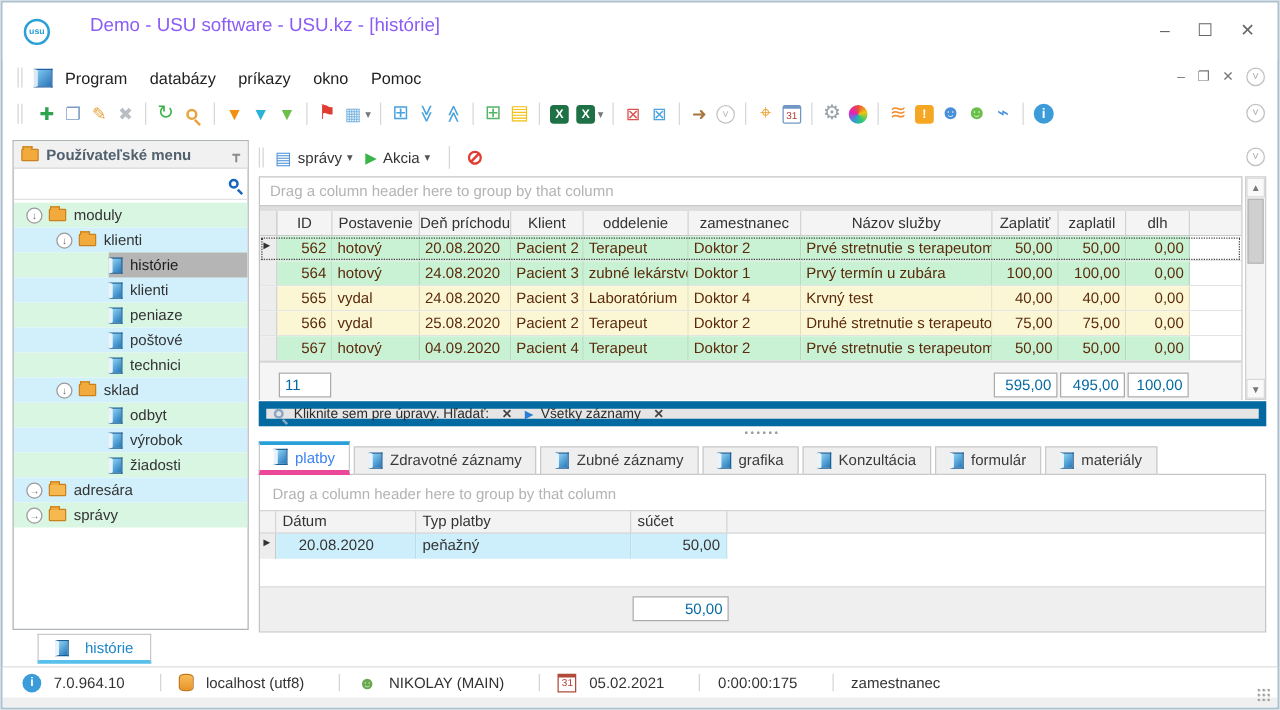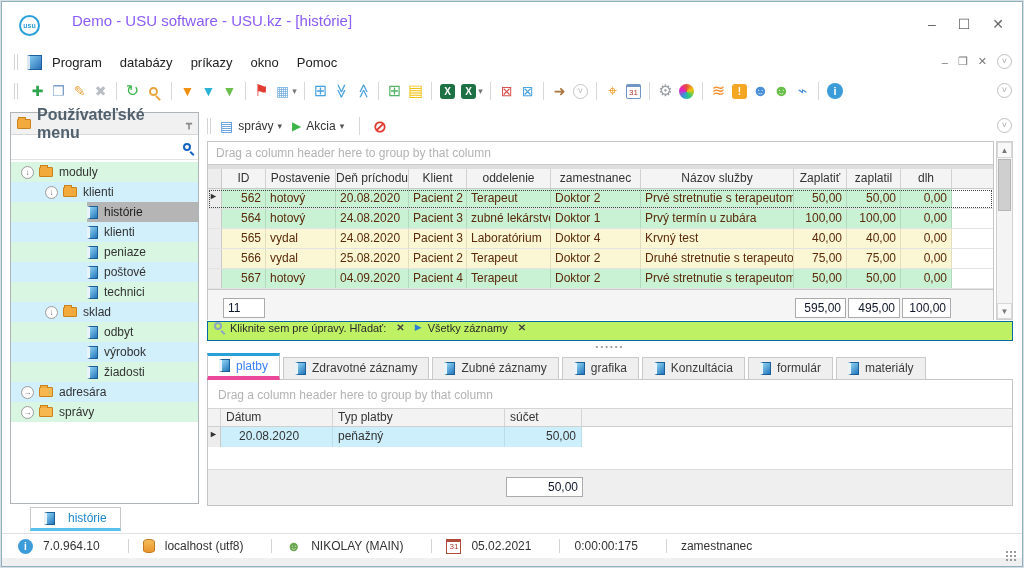--- a/index.html
+++ b/index.html
@@ -50,21 +50,21 @@
   .tb-mag::after { content:""; position:absolute; width:2px; height:6px; background:var(--c,#888);
                    left:6px; top:6px; transform:rotate(-45deg); }
   .toolbar-overflow { position:absolute; right:10px; top:7px; }
 
   
   .sidebar { position:absolute; left:8px; top:110px; width:189px; height:392px; background:#fff; border:1px solid #aeb4b8; }
   .sb-header { height:22px; background:#f1f1f1; border-bottom:1px solid #d9d9d9; display:flex; align-items:center; padding:0 6px; }
   .folder { width:14px; height:10px; background:#f3aa3c; border:1px solid #c9821e; border-radius:1px; position:relative; margin-right:6px; flex:none; }
   .folder::before { content:""; position:absolute; top:-3px; left:0; width:6px; height:2px; background:#f3aa3c; border:1px solid #c9821e; border-bottom:none; }
   .folder.closed { background:#f6b84f; }
-  .sb-title { font-size:16px; font-weight:bold; color:#51616d; flex:1; }
+  .sb-title { font-size:12px; font-weight:bold; color:#51616d; flex:1; }
   .pin-ico { color:#8a8a8a; font-size:10px; }
   .sb-search { height:25px; border-bottom:1px solid #e2e2e2; display:flex; align-items:center; padding:0 7px; }
   .sb-search input { flex:1; border:none; outline:none; font-size:12px; font-family:inherit; }
   .mag { width:8px; height:8px; border:2px solid var(--c,#1565c0); border-radius:50%; position:relative; display:inline-block; flex:none; }
   .mag::after { content:""; position:absolute; width:2px; height:5px; background:var(--c,#1565c0); left:6px; top:6px; transform:rotate(-45deg); }
   .tree { position:absolute; top:49px; left:0; right:0; bottom:0; overflow:hidden; }
   .trow { height:20px; display:flex; align-items:center; font-size:12px; color:#333; }
   .trow.green { background:#d9f6e2; }
   .trow.blue  { background:#d2f0fb; }
   .texp { width:13px; height:13px; border:1px solid #9a9a9a; border-radius:50%; font-size:8px; line-height:11px;
@@ -93,32 +93,32 @@
   .ghead .gc { font-size:12px; color:#333; padding:2px 4px; border-right:1px solid #d2d2d2; overflow:hidden; white-space:nowrap; display:flex; align-items:center;flex-direction:column; }
   .sort { font-size:8px; color:#888; margin-left:auto; }
   .grow { height:20px; border-bottom:1px solid #e3e3e3; }
   .grow .gc { font-size:12px; color:#5a2a0a; padding:2px 4px; border-right:1px solid rgba(0,0,0,0.10); overflow:hidden; white-space:nowrap; }
   .grow.green .gc { background:#c9f2d4; }
   .grow.yellow .gc { background:#fbf7d5; }
   .grow .gc.ind, .ghead .gc.ind { background:#ededed; border-right:1px solid #c9c9c9; padding:2px 1px; color:#333; font-size:9px; }
   .grow.selected { outline:1px dotted #444; outline-offset:-2px; }
   .num { text-align:right; display:block; }
   .gfooter { height:31px; background:#f5f5f5; border-top:1px solid #c9c9c9; align-items:center; }
-  .fbox { height:20px; background:#fff; border:1px solid #ababab; font-size:12px; color:#0f172a; padding:2px 4px;
+  .fbox { height:20px; background:#fff; border:1px solid #ababab; font-size:12px; color:#0369a1; padding:2px 4px;
           margin:0 1px; overflow:hidden; }
 
   
   .vscroll { position:absolute; left:994px; top:139px; width:17px; height:179px; background:#f4f4f4; border:1px solid #d0d0d0; }
   .vs-btn { height:16px; text-align:center; font-size:8px; color:#777; line-height:16px; background:#f9f9f9; border:1px solid #d8d8d8; }
   .vs-btn.down { position:absolute; bottom:0; left:0; right:0; }
   .vs-thumb { position:absolute; top:17px; left:1px; right:1px; height:52px; background:#cfcfcf; border:1px solid #b5b5b5; }
 
   
-  .filterbar { position:absolute; left:205px; top:319px; width:806px; height:20px; border:1px solid #0369a1;
-               background:#bef264; display:flex; font-size:11px; color:#2a2a2a; padding:0 6px; }
+  .filterbar { position:absolute; left:205px; top:319px; width:806px; height:20px; border:6px solid #0369a1;
+               background:#e5e5e5; display:flex; align-items:center; font-size:11px; color:#2a2a2a; padding:0 6px; }
   .fx { color:#444; font-size:10px; font-weight:bold; margin:0 10px; }
   .fplay { color:#2a7fd4; font-size:9px; margin-right:6px; }
 
   
   .splitter { position:absolute; left:205px; top:341px; width:806px; height:9px; text-align:center; color:#9a9a9a;
               font-size:8px; letter-spacing:2px; line-height:7px; }
 
   
   .tabs { position:absolute; left:205px; top:351px; height:27px; display:flex; align-items:flex-end; gap:3px; z-index:3; }
   .tab { display:flex; align-items:center; gap:6px; padding:4px 11px 5px 11px; font-size:12px; color:#3a3a3a;

